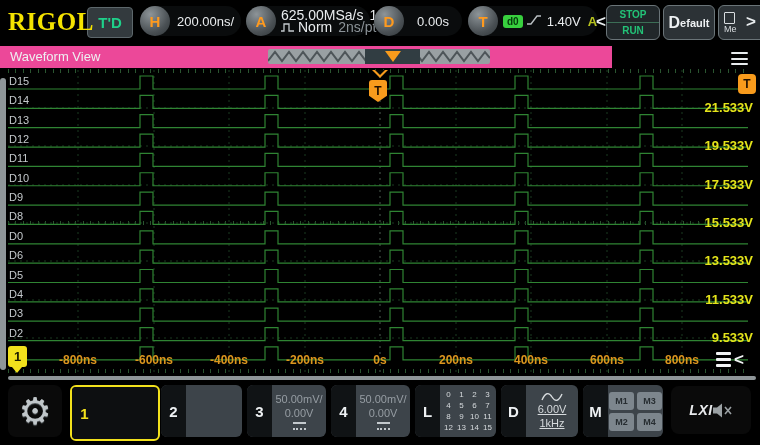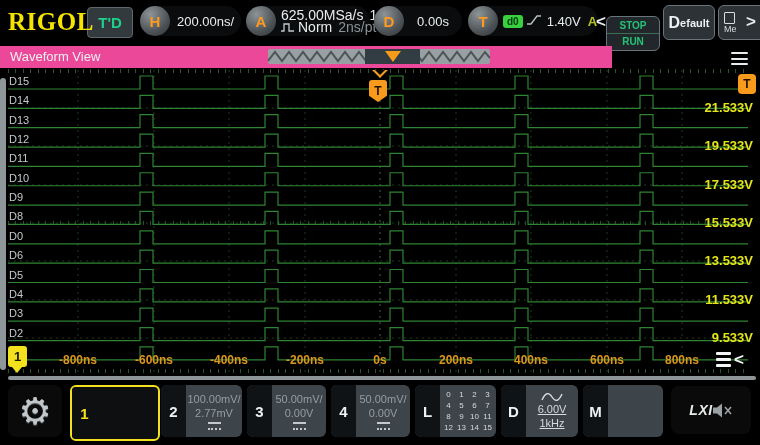--- a/index.html
+++ b/index.html
@@ -15,21 +15,21 @@
   .grp{top:6px;height:30px;background:#0a0c0d;border-radius:15px;display:flex;align-items:center;}
   .ball{width:30px;height:30px;border-radius:50%;flex:0 0 30px;
         background:radial-gradient(circle at 35% 28%,#8d9498,#4a5054 62%,#2f3538);
         display:flex;align-items:center;justify-content:center;
         color:#ff9a1e;font-weight:bold;font-size:15px;}
   .pilltext{color:#e9ecee;font-size:13px;}
   .ainfo{display:flex;flex-direction:column;line-height:12px;padding-left:5px;}
   .ainfo .r1,.ainfo .r2{display:flex;align-items:flex-start;gap:6px;font-size:14px;}
   .ainfo .w{color:#e9ecee;} .ainfo .g{color:#8b9297;}
   .chev{color:#e8ecee;font-weight:bold;font-size:17px;line-height:1;}
-  .stoprun{left:606px;top:16px;width:52px;height:33px;background:#21272a;border:1px solid #6a7478;
+  .stoprun{left:606px;top:5px;width:52px;height:33px;background:#21272a;border:1px solid #6a7478;
            border-radius:6px;display:flex;flex-direction:column;justify-content:center;}
   .stoprun div{text-align:center;font-size:10px;font-weight:bold;color:#23c277;line-height:15px;}
   .stoprun .runline{border-top:1px solid #3c6e56;}
   .defaultbtn{left:663px;top:5px;width:50px;height:33px;background:#2c3236;border:1px solid #6a7478;
               border-radius:6px;display:flex;align-items:center;justify-content:center;color:#eef1f3;}
   .defaultbtn .big{font-size:16px;font-weight:bold;}
   .defaultbtn .sm{font-size:11px;font-weight:bold;}
   .menubtn{left:718px;top:5px;width:46px;height:33px;background:#2c3236;border:1px solid #6a7478;
            border-radius:6px;display:flex;flex-direction:column;align-items:flex-start;
            justify-content:center;padding-left:5px;color:#d9dde0;}
@@ -266,25 +266,20 @@
   <div class="abs gearbox">
     <div class="g">⚙</div>
   </div>
 
   <div class="abs bbox chactive" style="left:70px;width:86px;">
     <div class="btab">1</div>
   </div>
 
   <div class="abs bbox" style="left:161px;width:81px;">
     <div class="btab">2</div>
-    <div class="bcontent">
-      <div>100.00mV/</div>
-      <div>2.77mV</div>
-      <div class="dcicon"></div>
-    </div>
   </div>
 
   <div class="abs bbox" style="left:247px;width:79px;">
     <div class="btab">3</div>
     <div class="bcontent">
       <div>50.00mV/</div>
       <div>0.00V</div>
       <div class="dcicon"></div>
     </div>
   </div>
@@ -328,20 +323,28 @@
       <svg width="22" height="10" viewBox="0 0 22 10">
         <path d="M1 8 Q6 -3 11 5 Q16 13 21 2" fill="none" stroke="#d6dadd" stroke-width="1.4"></path>
       </svg>
       <div>6.00V</div>
       <div>1kHz</div>
     </div>
   </div>
 
   <div class="abs bbox" style="left:583px;width:80px;">
     <div class="btab">M</div>
+    <div class="bcontent">
+        <div class="mgrid">
+          <div class="mbtn">M1</div>
+          <div class="mbtn">M3</div>
+          <div class="mbtn">M2</div>
+          <div class="mbtn">M4</div>
+        </div>
+      </div>
   </div>
 
   <div class="abs lxibox">
     <span class="lxitext">LXI</span>
     <svg width="20" height="15" viewBox="0 0 20 15">
       <polygon points="0,4.5 4,4.5 9,0.5 9,14.5 4,10.5 0,10.5" fill="#9aa0a3"></polygon>
       <path d="M12 4 L18 11 M18 4 L12 11" stroke="#9aa0a3" stroke-width="1.6"></path>
     </svg>
   </div>
 

